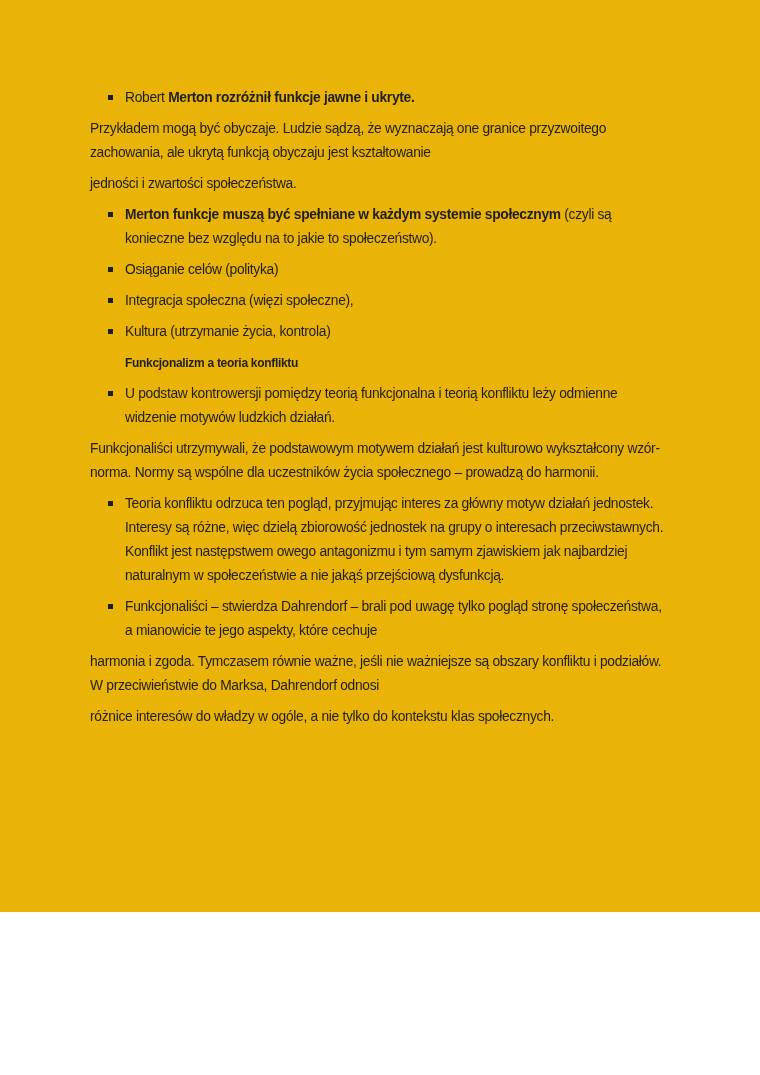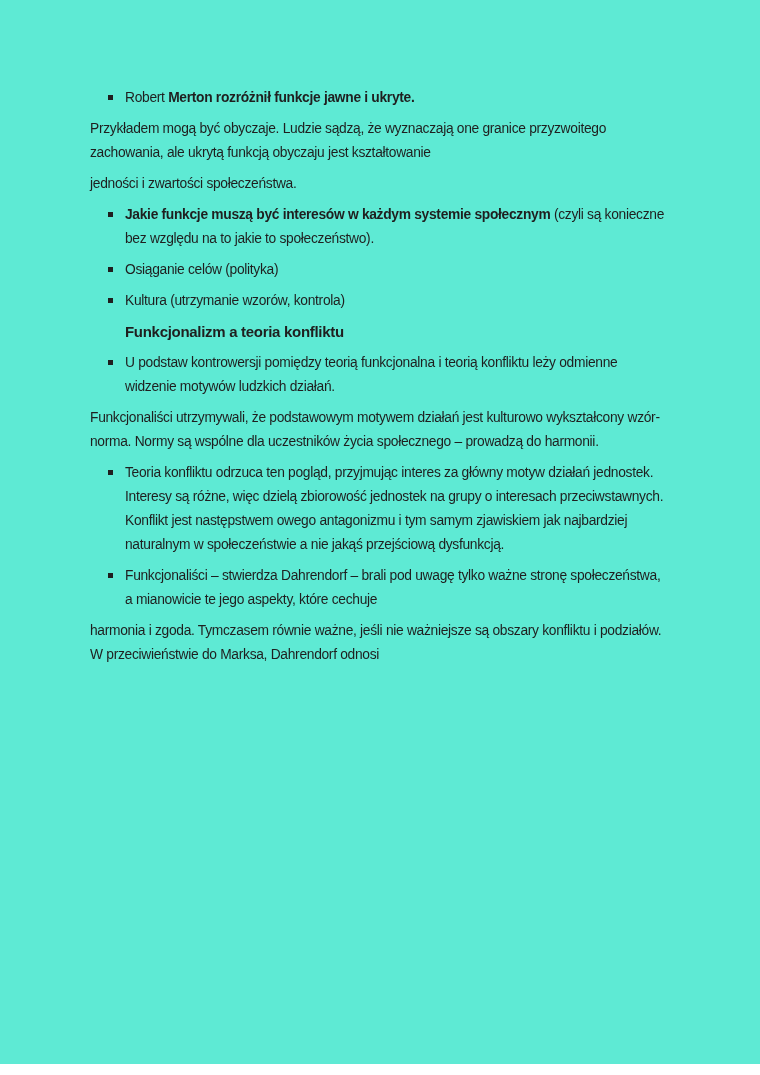--- a/index.html
+++ b/index.html
@@ -3,22 +3,22 @@
 <meta charset="utf-8">
 <style>
   html, body {
     margin: 0;
     padding: 0;
     background: #ffffff;
   }
   .page {
     position: relative;
     width: 760px;
-    height: 1064px;
-    background: #5eead4;
+    height: 912px;
+    background: #eab308;
     overflow: hidden;
     font-family: "Liberation Sans", "DejaVu Sans", sans-serif;
     color: #1f1f1f;
   }
   .content {
     position: absolute;
     left: 86px;
     top: 86px;
     width: 584px;
     font-size: 13.8px;
@@ -40,21 +40,21 @@
     position: absolute;
     left: 22px;
     top: 9px;
     width: 5px;
     height: 5px;
     background: #1f1f1f;
   }
   .heading {
     margin-left: 39px;
     font-weight: 700;
-    font-size: 15px;
+    font-size: 12px;
   }
   .b {
     font-weight: 700;
   }
   h2.block {
     margin-top: 0;
     margin-bottom: 7px;
   }
 </style>
 </head>
@@ -71,33 +71,37 @@
     <p class="block para"><span>Przykładem mogą być obyczaje. Ludzie sądzą, że wyznaczają one granice przyzwoitego zachowania, ale ukrytą funkcją obyczaju jest kształtowanie</span></p>
 
     <p class="block para"><span>jedności i zwartości społeczeństwa.</span></p>
 
     <div class="block bullet">
       <span class="marker"></span>
     </div>
 
     <div class="block bullet">
       <span class="marker"></span>
-      <span><span class="b">Jakie funkcje muszą być interesów w każdym systemie społecznym</span><span> (czyli są konieczne bez względu na to jakie to społeczeństwo).</span></span>
+      <span><span class="b">Merton funkcje muszą być spełniane w każdym systemie społecznym</span><span> (czyli są konieczne bez względu na to jakie to społeczeństwo).</span></span>
     </div>
 
 
     <div class="block bullet">
       <span class="marker"></span>
       <span><span>Osiąganie celów (polityka)</span></span>
     </div>
 
+    <div class="block bullet">
+      <span class="marker"></span>
+      <span><span>Integracja społeczna (więzi społeczne),</span></span>
+    </div>
 
     <div class="block bullet">
       <span class="marker"></span>
-      <span><span>Kultura (utrzymanie wzorów, kontrola)</span></span>
+      <span><span>Kultura (utrzymanie życia, kontrola)</span></span>
     </div>
 
     <h2 class="block heading"><span>Funkcjonalizm a teoria konfliktu</span></h2>
 
     <div class="block bullet">
       <span class="marker"></span>
       <span><span>U podstaw kontrowersji pomiędzy teorią funkcjonalna i teorią konfliktu leży odmienne widzenie motywów ludzkich działań.</span></span>
     </div>
 
     <p class="block para"><span>Funkcjonaliści utrzymywali, że podstawowym motywem działań jest kulturowo wykształcony wzór-norma. Normy są wspólne dla uczestników życia społecznego – prowadzą do harmonii.</span></p>
@@ -106,20 +110,21 @@
       <span class="marker"></span>
       <span><span>Teoria konfliktu odrzuca ten pogląd, przyjmując interes za główny motyw działań jednostek. Interesy są różne, więc dzielą zbiorowość jednostek na grupy o interesach przeciwstawnych. Konflikt jest następstwem owego antagonizmu i tym samym zjawiskiem jak najbardziej naturalnym w społeczeństwie a nie jakąś przejściową dysfunkcją.</span></span>
     </div>
 
     <div class="block bullet">
       <span class="marker"></span>
     </div>
 
     <div class="block bullet">
       <span class="marker"></span>
-      <span><span>Funkcjonaliści – stwierdza Dahrendorf – brali pod uwagę tylko ważne stronę społeczeństwa, a mianowicie te jego aspekty, które cechuje</span></span>
+      <span><span>Funkcjonaliści – stwierdza Dahrendorf – brali pod uwagę tylko pogląd stronę społeczeństwa, a mianowicie te jego aspekty, które cechuje</span></span>
     </div>
 
     <p class="block para"><span>harmonia i zgoda. Tymczasem równie ważne, jeśli nie ważniejsze są obszary konfliktu i podziałów. W przeciwieństwie do Marksa, Dahrendorf odnosi</span></p>
 
+    <p class="block para"><span>różnice interesów do władzy w ogóle, a nie tylko do kontekstu klas społecznych.</span></p>
 
   </div>
 </div>
 
 </body></html>

